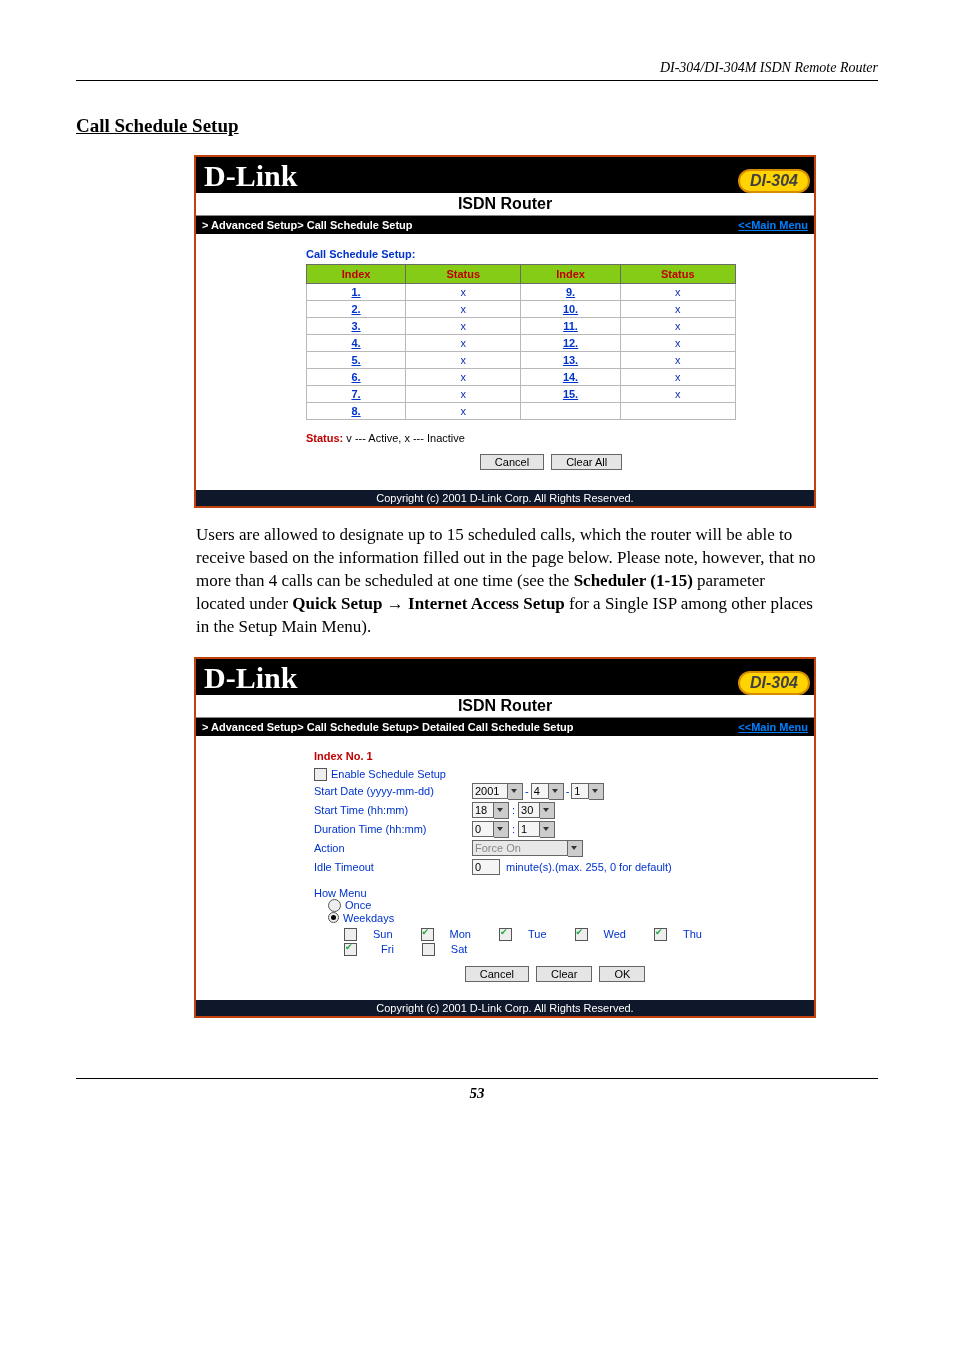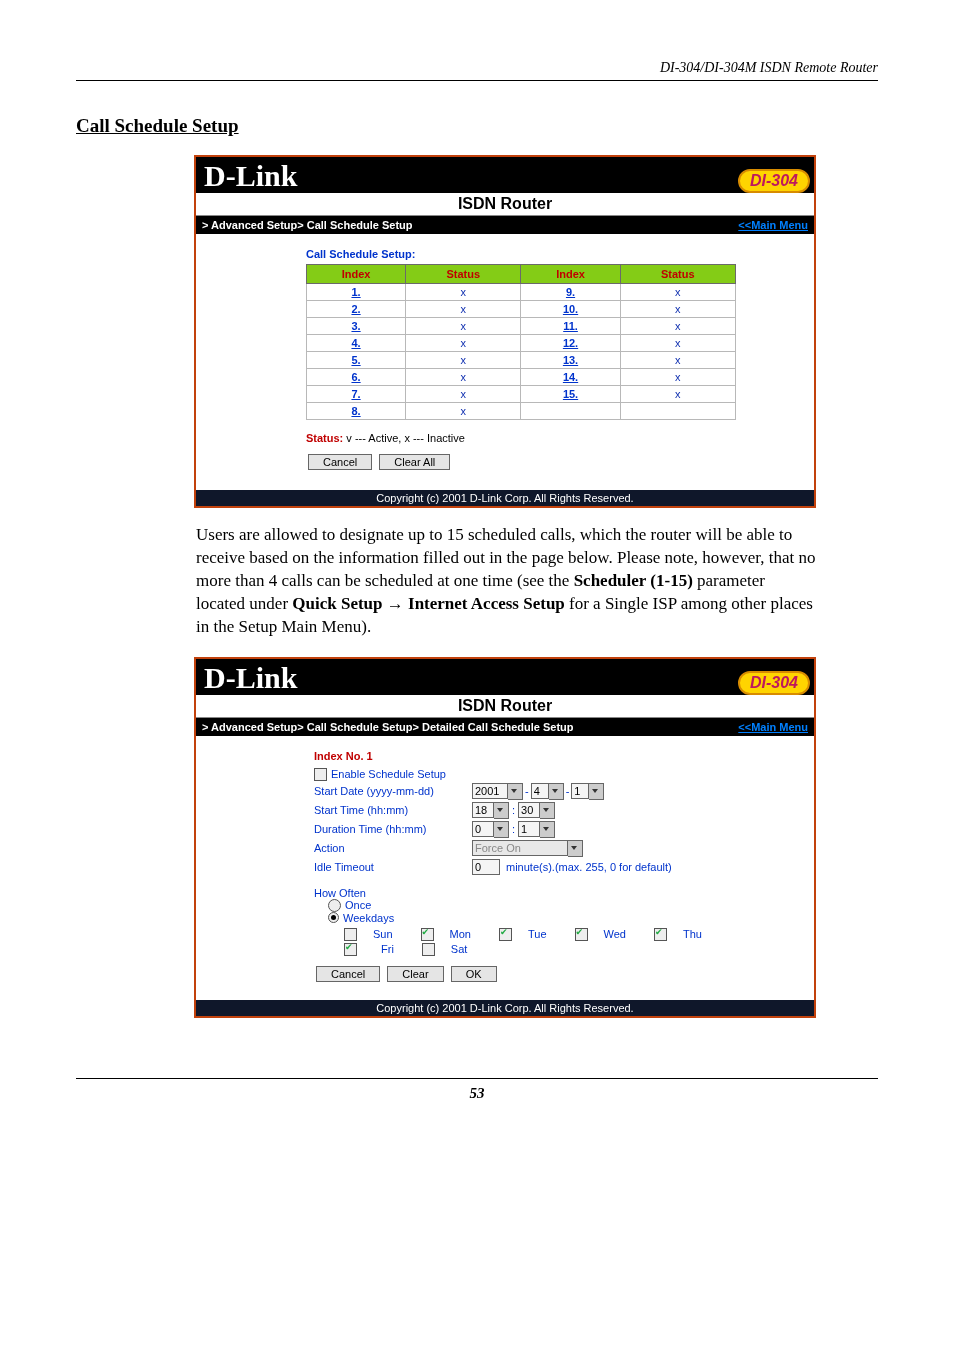--- a/index.html
+++ b/index.html
@@ -49,21 +49,21 @@
   .badge {
     position: absolute;
     right: 4px;
     top: 3px;
     background: #ffd400;
     border: 2px solid #d88c00;
     border-radius: 13px;
     padding: 1px 10px;
     font-weight: bold;
     font-size: 16px;
-    color: #be185d;
+    color: #404040;
     font-style: italic;
   }
   .banner-wrap {
     position: relative;
   }
   .title-strip {
     background:#fff;
     font-family: Arial, sans-serif;
     font-weight: bold;
     font-size: 16px;
@@ -115,21 +115,21 @@
     font-size: 11px;
   }
   table.idx td a {
     color: #0033cc;
     font-weight: bold;
     text-decoration: underline;
   }
   .status-x { color:#1030b0; }
   .legend { margin: 12px 0 10px 0; }
   .legend b { color:#c00000; }
-  .btnrow { text-align:left; margin: 6px 0 10px 0; }
+  .btnrow { text-align:center; margin: 6px 0 10px 0; }
   .btn {
     display:inline-block;
     border:1px solid #666;
     background:#e5e5e5;
     font-family: Arial, sans-serif;
     font-size: 11px;
     padding: 1px 14px;
     margin: 0 2px;
   }
   .copyright {
@@ -329,21 +329,21 @@
         <span class="sel" style="width:96px;color:#888">Force On</span>
           <span class="dropbtn"></span>
       </div>
       <div class="formrow">
         <span class="formlabel">Idle Timeout</span>
         <span class="txt" style="width:28px">0</span>
         <span class="note">minute(s).(max. 255, 0 for default)</span>
       </div>
 
       <div style="height:10px"></div>
-      <div class="formlabel" style="width:auto">How Often</div>
+      <div class="formlabel" style="width:auto">How Menu</div>
       <div class="sublabel">
           <span class="radio"></span>
           <span>Once</span>
         </div>
       <div class="sublabel">
           <span class="radio sel"></span>
           <span>Weekdays</span>
         </div>
       <div class="daysrow" id="daysrow" style="margin:4px 0 8px 30px;"><span>
             <span class="cb"></span>

